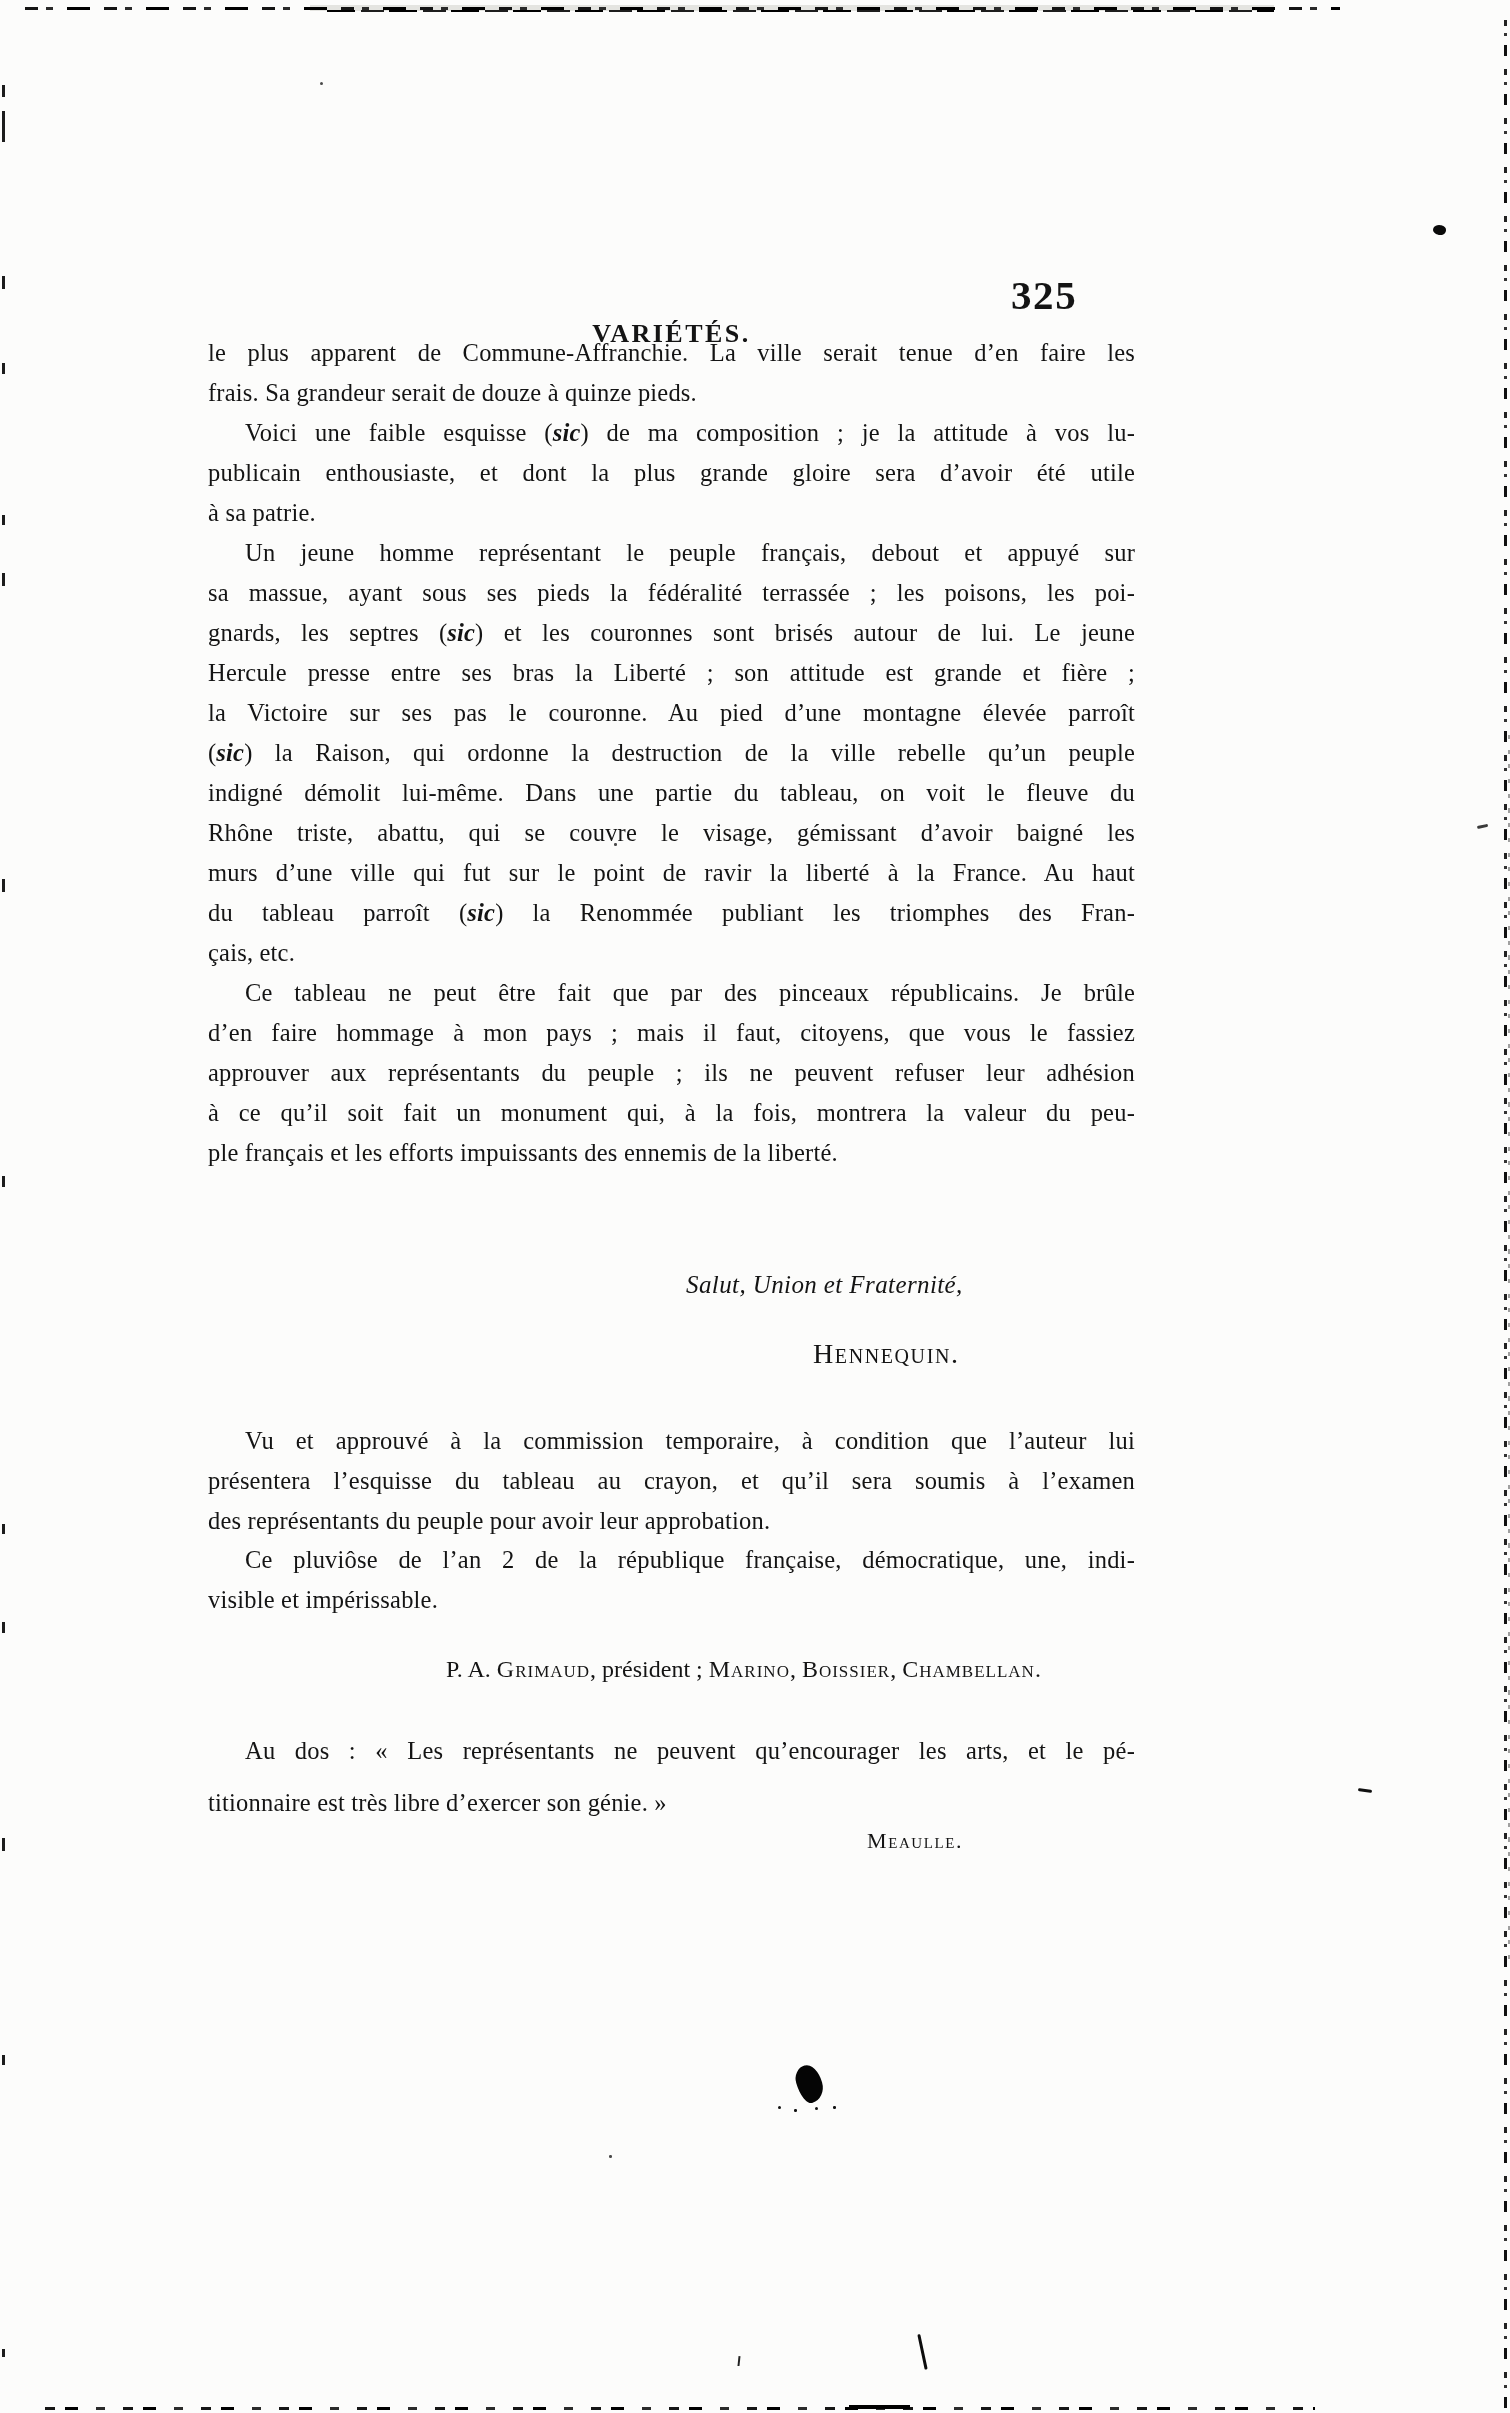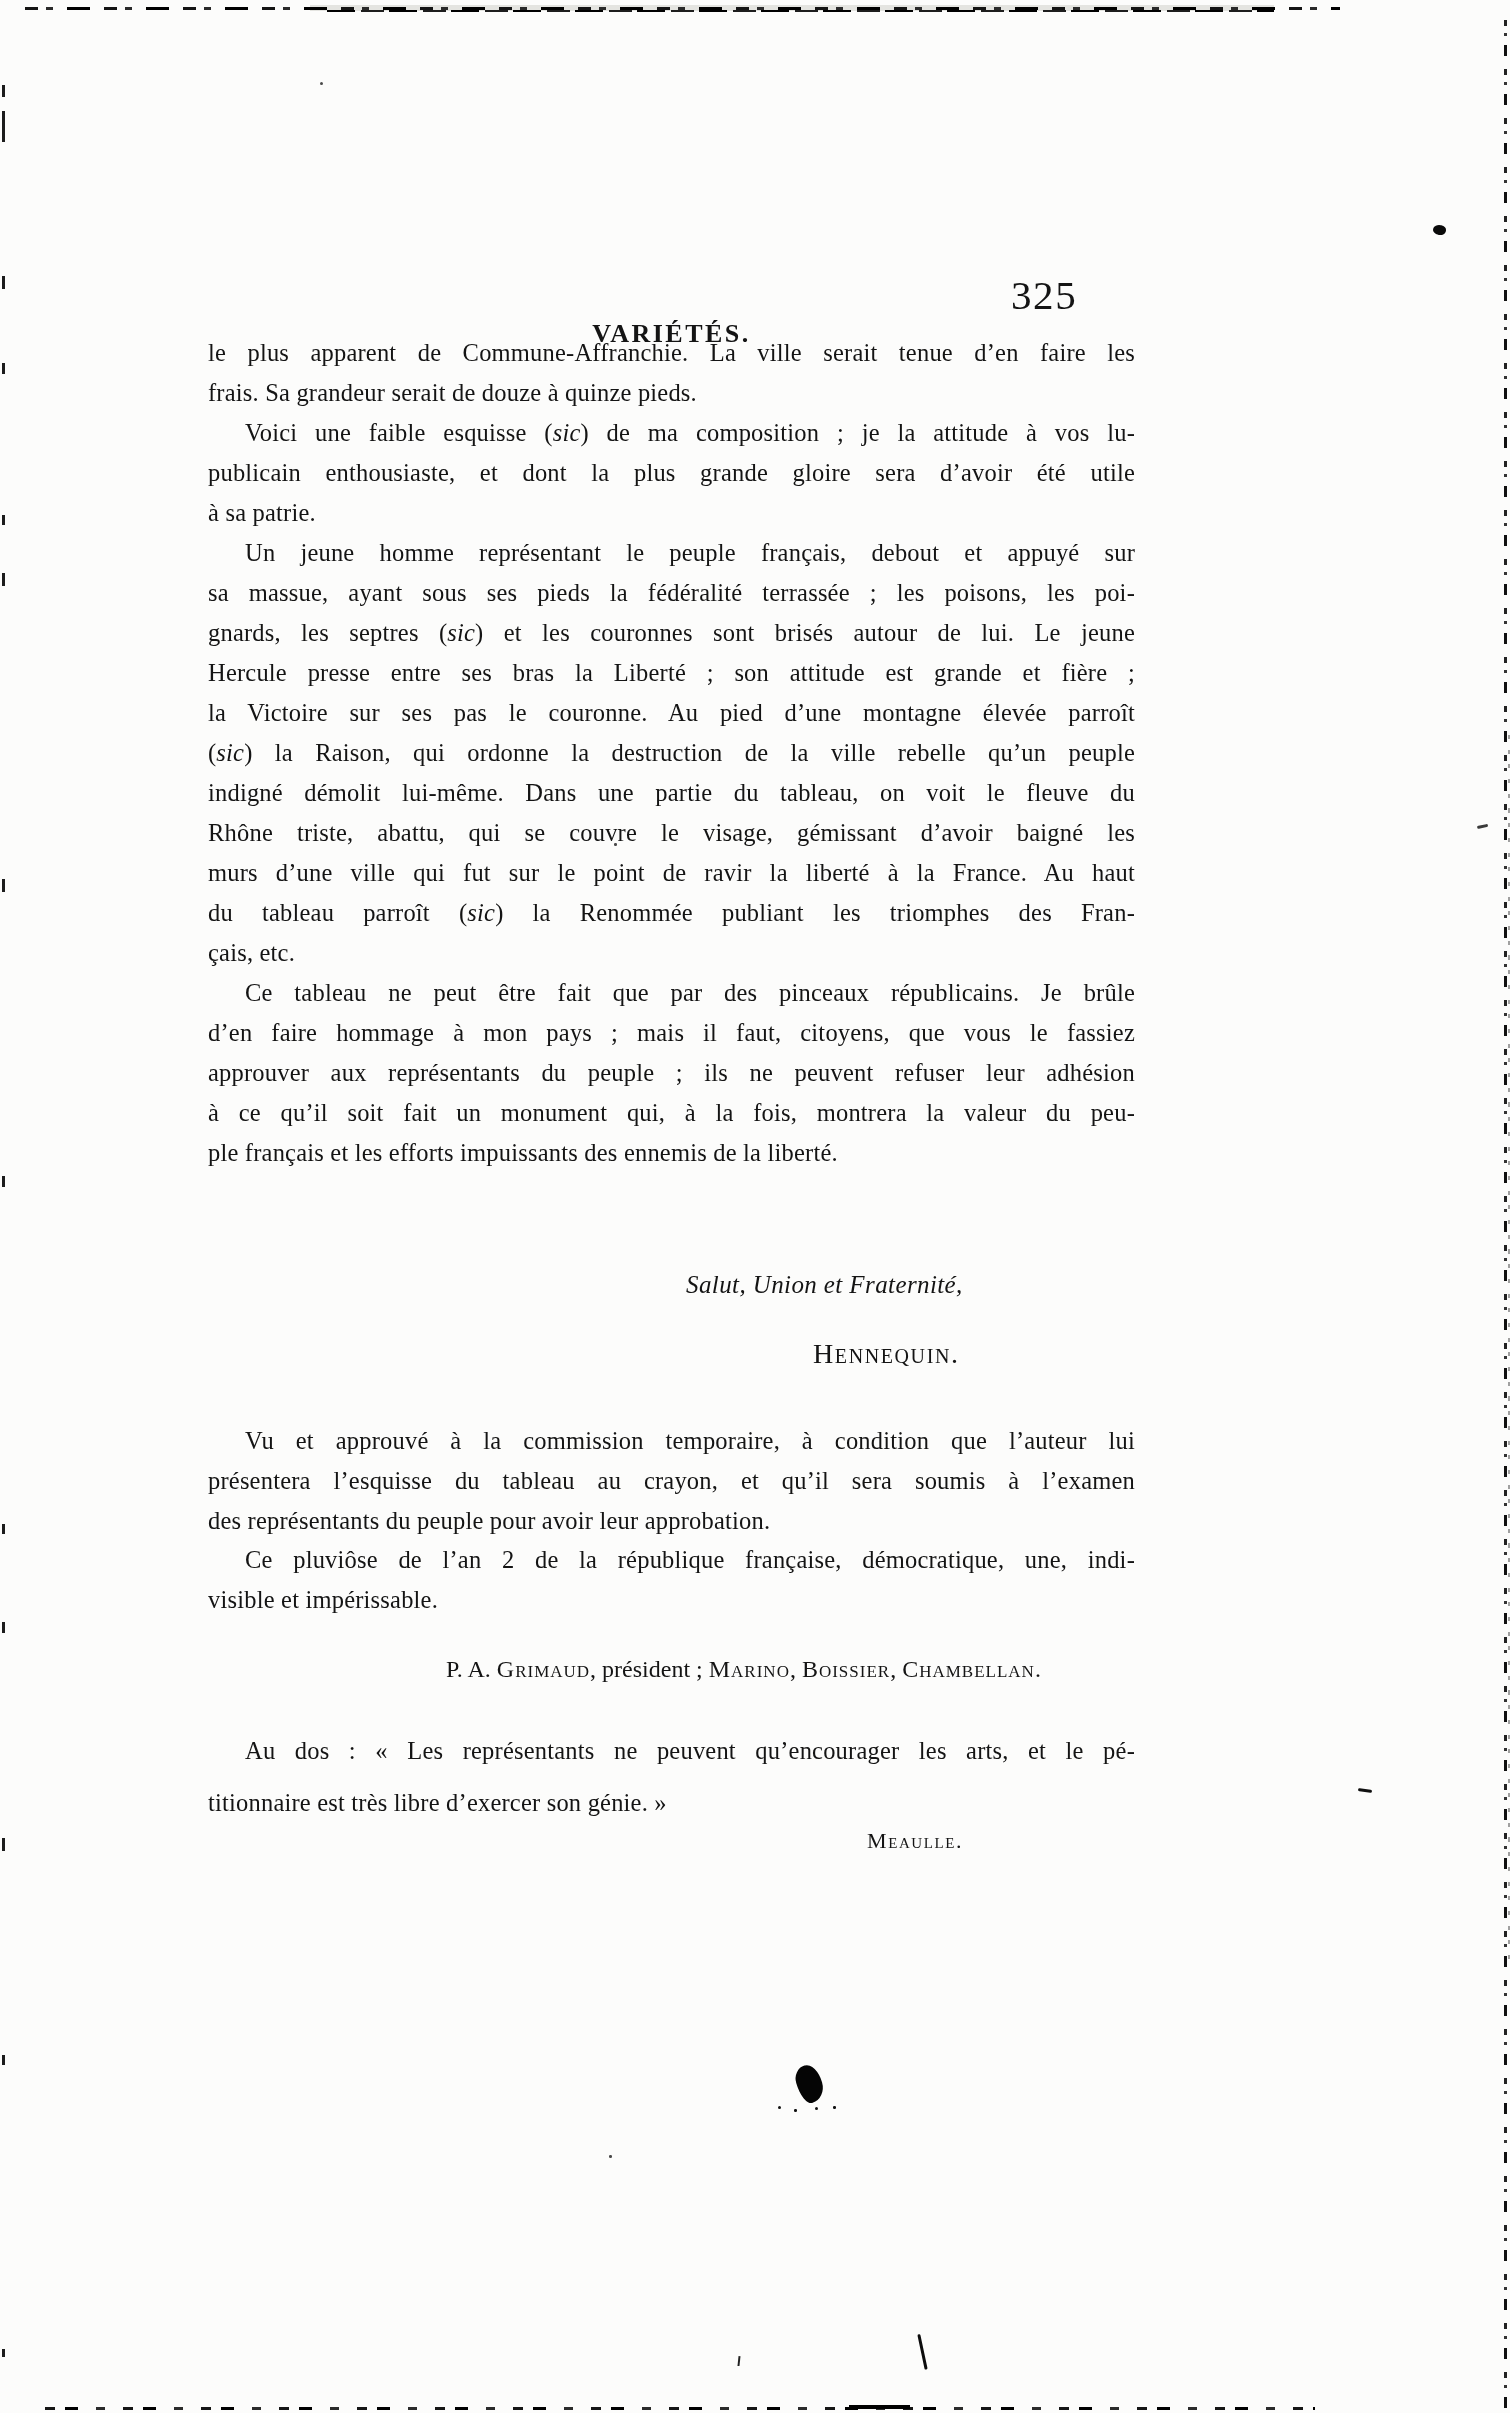--- a/index.html
+++ b/index.html
@@ -18,29 +18,29 @@
   .b64 .tl{height:52px;line-height:52px;}
   .tl{
     text-align:justify;
     -moz-text-align-last:justify;
     text-align-last:justify;
     overflow:hidden;
     white-space:normal;
   }
   .tl.end{text-align-last:left;-moz-text-align-last:left;}
   .tl.ind{text-indent:37px;}
-  .it{font-style:italic;}
+  .it{font-style:italic;font-weight:bold;}
   .sc{font-variant:small-caps;font-variant-caps:small-caps;letter-spacing:1px;text-align:right;}
   .running-title{
     position:absolute;left:208px;width:927px;top:319px;
     text-align:center;font-weight:bold;font-size:26px;letter-spacing:2.5px;
   }
   .page-number{
     position:absolute;left:1011px;top:271px;
-    font-size:41px;font-weight:normal;letter-spacing:1.6px;
+    font-size:41px;font-weight:bold;letter-spacing:1.6px;
   }
   .salutation{
     position:absolute;left:686px;top:1271px;
     font-style:italic;font-size:25px;letter-spacing:0.4px;
   }
   .sig{position:absolute;font-variant:small-caps;font-variant-caps:small-caps;letter-spacing:1.6px;}
   .sig-hennequin{left:813px;top:1338px;font-size:28px;}
   .sig-meaulle{left:867px;top:1828px;font-size:22px;}
   .officials{
     position:absolute;left:208px;width:927px;top:1656px;

